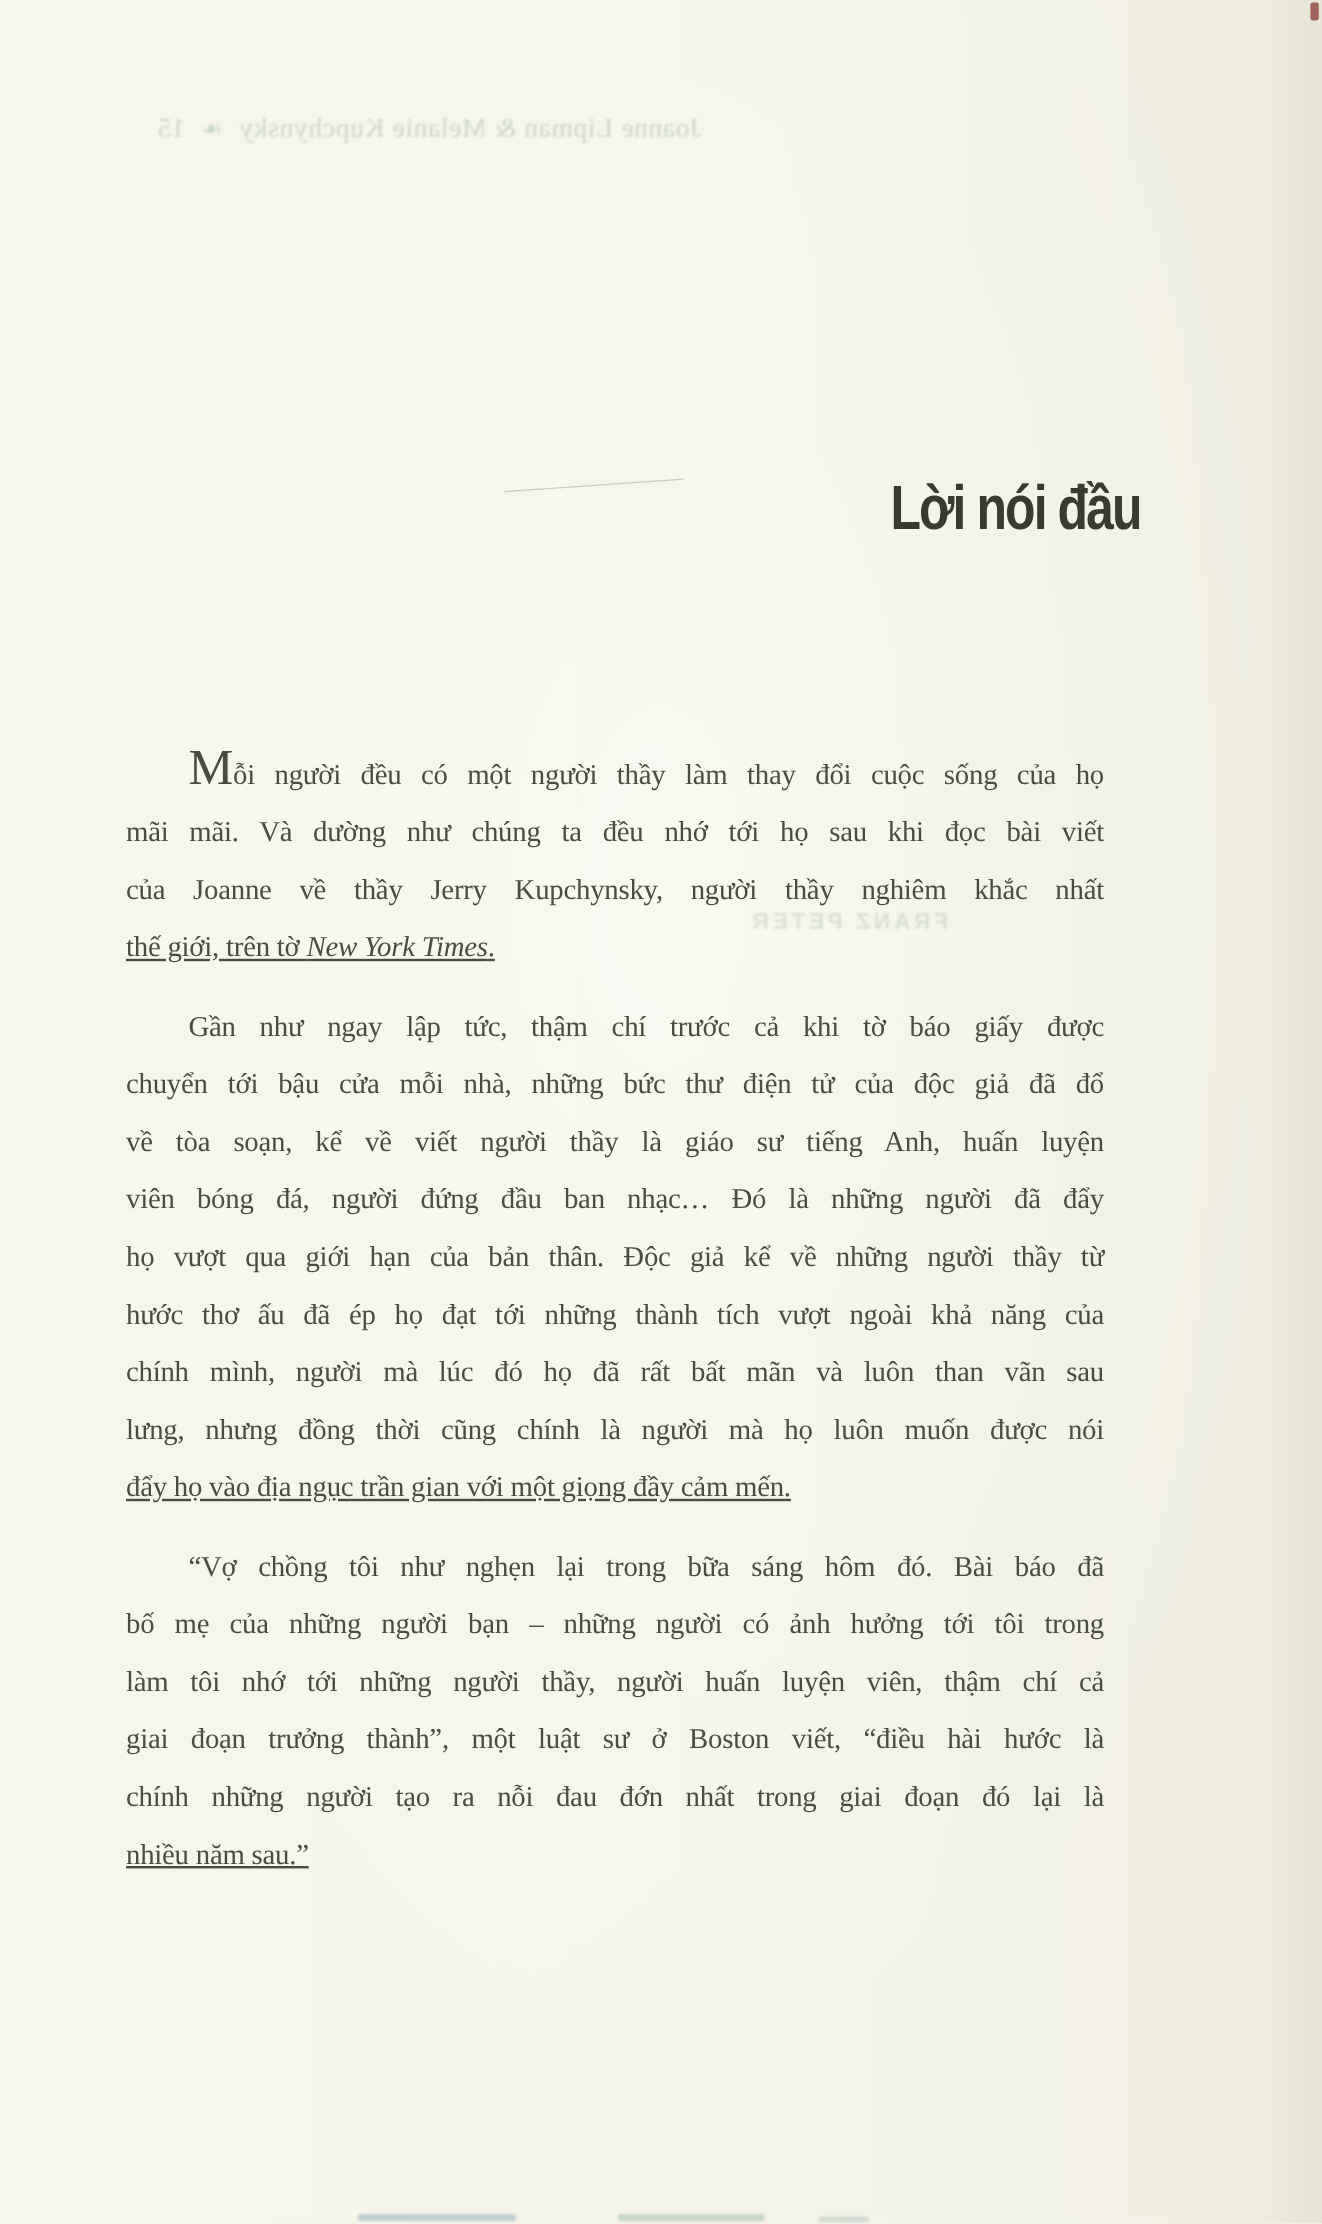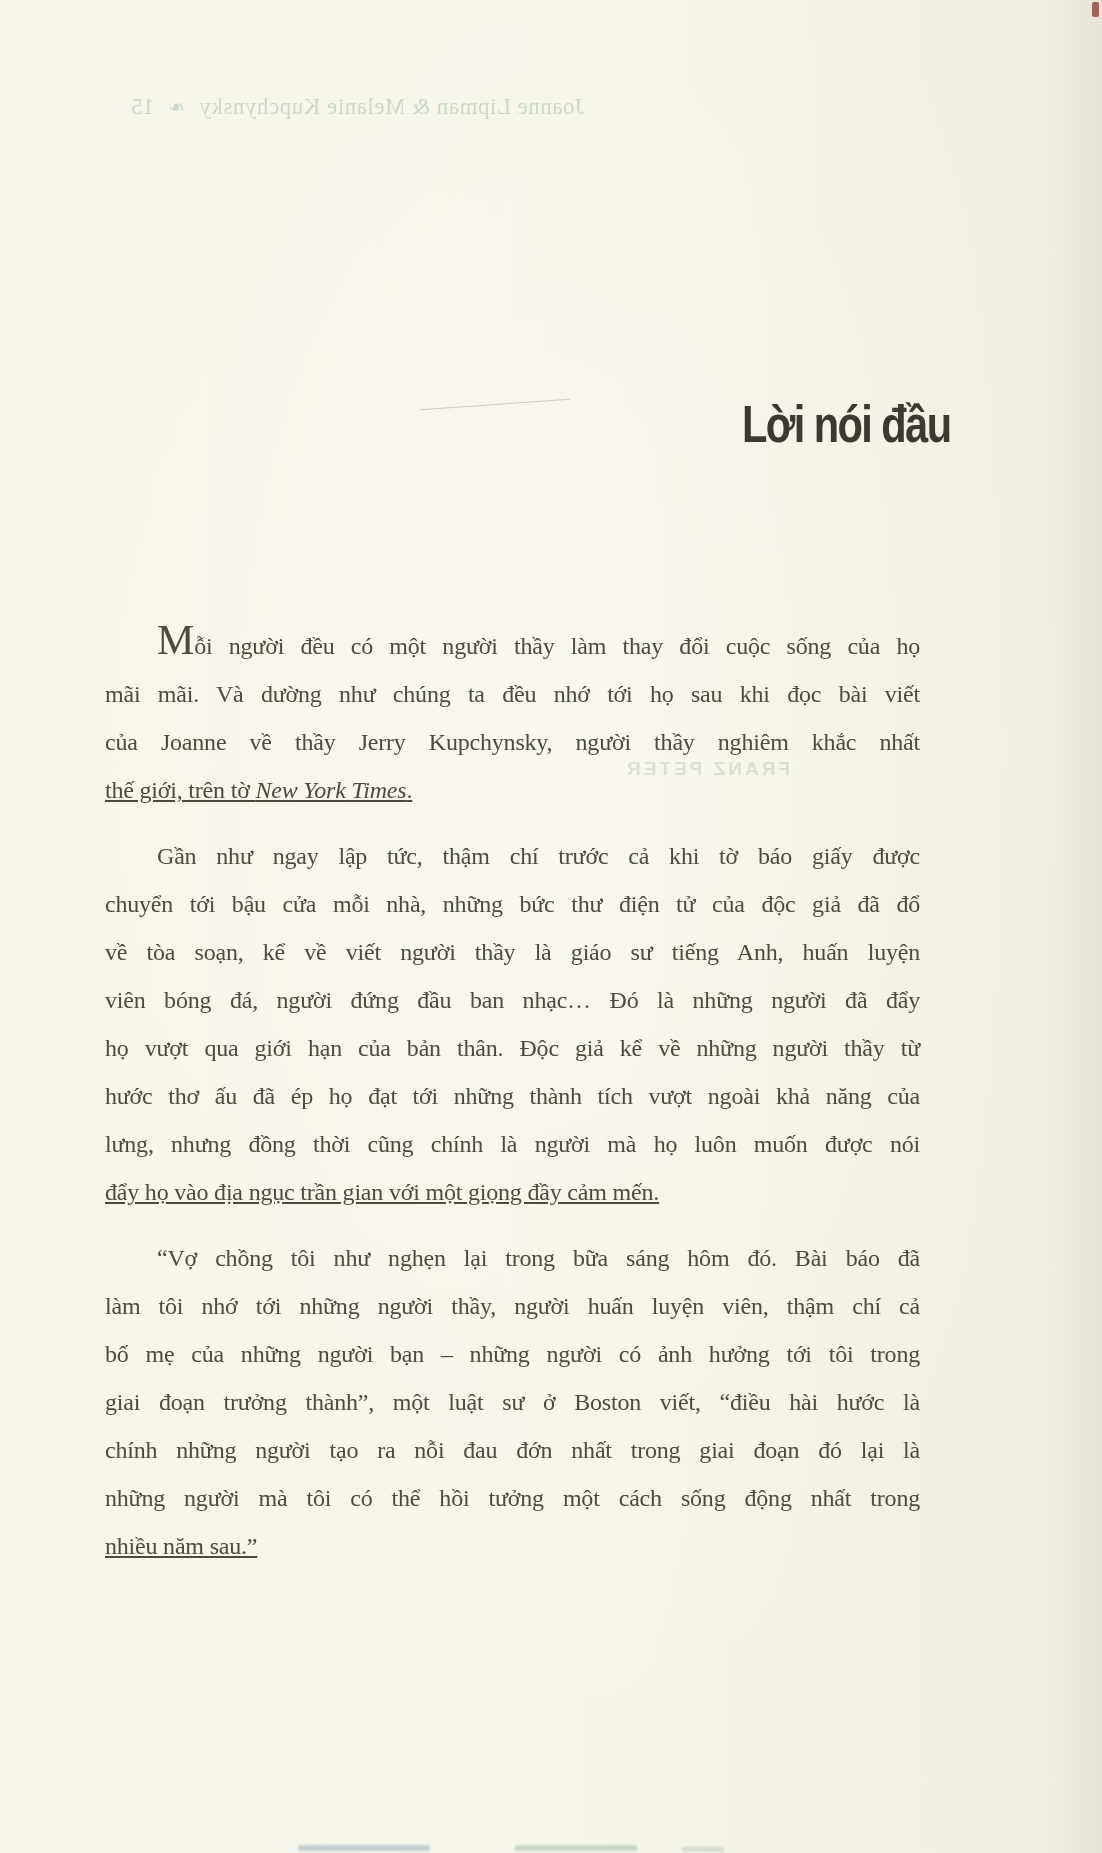--- a/index.html
+++ b/index.html
@@ -99,31 +99,31 @@
       <div class="line last"><span>thế giới, trên tờ </span><span class="italic">New York Times</span><span>.</span></div>
     </div>
 
     <div class="para">
       <div class="line first">Gần như ngay lập tức, thậm chí trước cả khi tờ báo giấy được</div>
       <div class="line">chuyển tới bậu cửa mỗi nhà, những bức thư điện tử của độc giả đã đổ</div>
       <div class="line">về tòa soạn, kể về viết người thầy là giáo sư tiếng Anh, huấn luyện</div>
       <div class="line">viên bóng đá, người đứng đầu ban nhạc… Đó là những người đã đẩy</div>
       <div class="line">họ vượt qua giới hạn của bản thân. Độc giả kể về những người thầy từ</div>
       <div class="line">hước thơ ấu đã ép họ đạt tới những thành tích vượt ngoài khả năng của</div>
+      <div class="line">chính mình, người mà lúc đó họ đã rất bất mãn và luôn than vãn sau</div>
       <div class="line">lưng, nhưng đồng thời cũng chính là người mà họ luôn muốn được nói</div>
       <div class="line last">đẩy họ vào địa ngục trần gian với một giọng đầy cảm mến.</div>
     </div>
 
     <div class="para">
       <div class="line first">“Vợ chồng tôi như nghẹn lại trong bữa sáng hôm đó. Bài báo đã</div>
+      <div class="line">bố mẹ của những người bạn – những người có ảnh hưởng tới tôi trong</div>
       <div class="line">làm tôi nhớ tới những người thầy, người huấn luyện viên, thậm chí cả</div>
-      <div class="line">bố mẹ của những người bạn – những người có ảnh hưởng tới tôi trong</div>
       <div class="line">giai đoạn trưởng thành”, một luật sư ở Boston viết, “điều hài hước là</div>
       <div class="line">chính những người tạo ra nỗi đau đớn nhất trong giai đoạn đó lại là</div>
-      <div class="line">những người mà tôi có thể hồi tưởng một cách sống động nhất trong</div>
       <div class="line last">nhiều năm sau.”</div>
     </div>
 
 
   </div>
 
   <div class="scan-strip strip1"></div>
   <div class="scan-strip strip2"></div>
   <div class="scan-strip strip3"></div>
 

